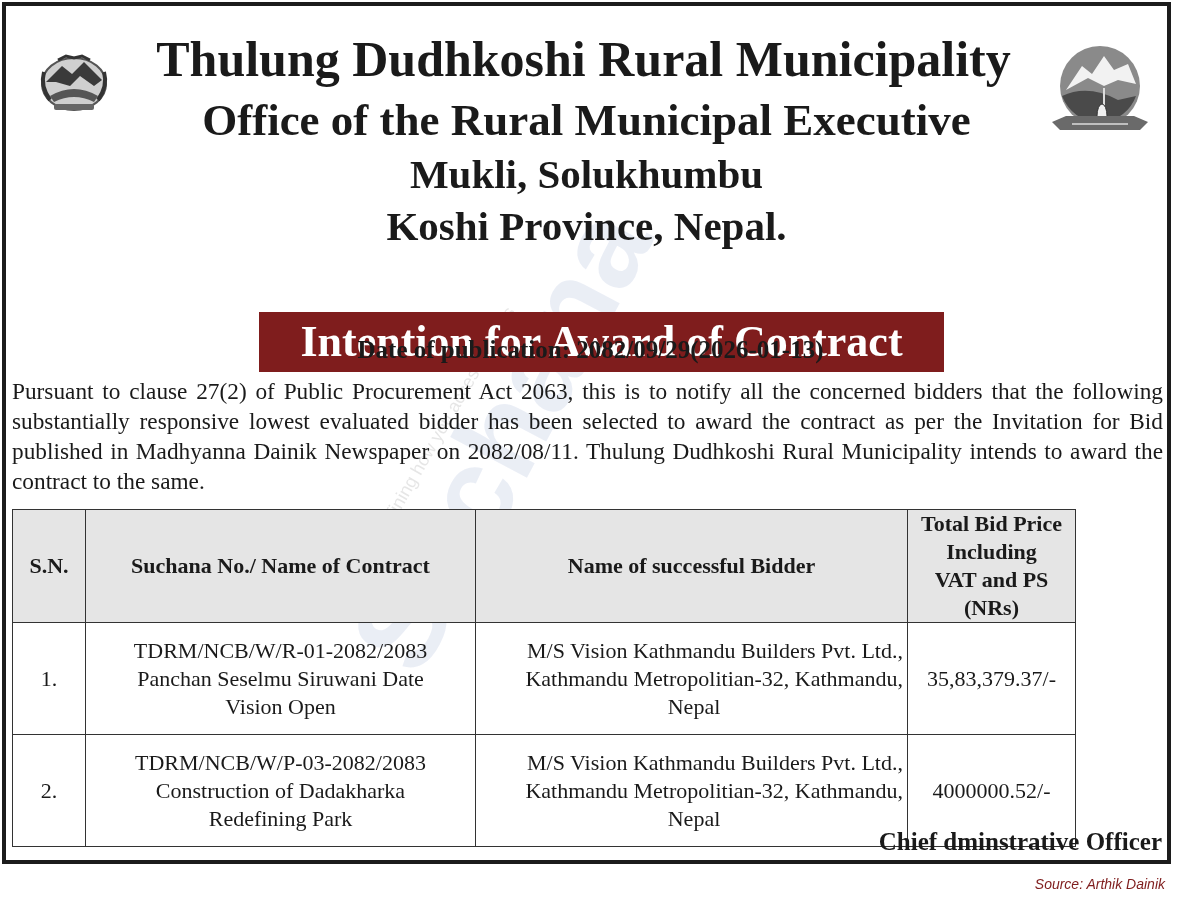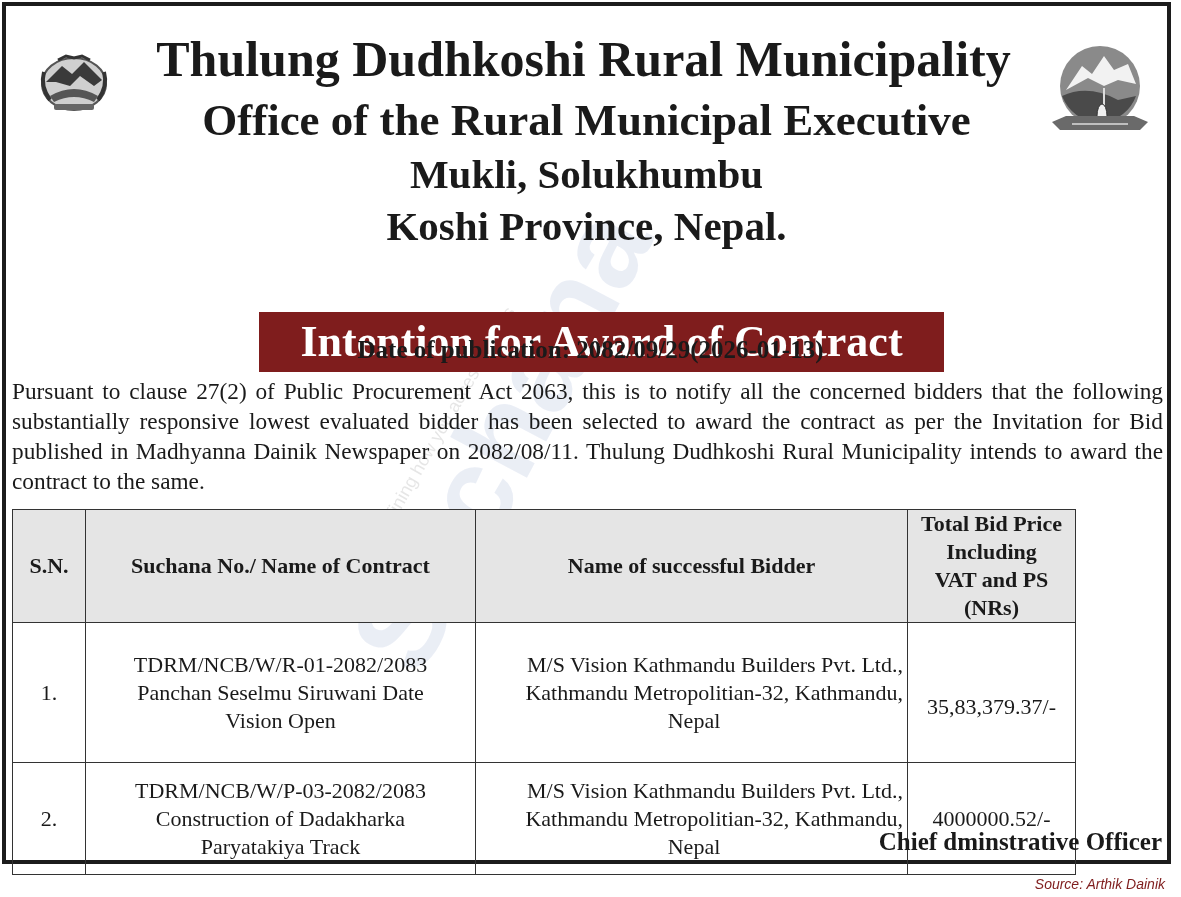--- a/index.html
+++ b/index.html
@@ -89,30 +89,30 @@
       <td>
         <div>TDRM/NCB/W/R-01-2082/2083</div>
         <div>Panchan Seselmu Siruwani Date</div>
         <div>Vision Open</div>
       </td>
       <td>
         <div style="text-align:right">M/S Vision Kathmandu Builders Pvt. Ltd.,</div>
         <div style="text-align:right">Kathmandu Metropolitian-32, Kathmandu,</div>
         <div style="padding-left:5px">Nepal</div>
       </td>
-      <td style="padding-top:28px">
+      <td style="">
         <span>35,83,379.37/-</span>
       </td>
     </tr>
     <tr>
       <td>2.</td>
       <td>
         <div>TDRM/NCB/W/P-03-2082/2083</div>
         <div>Construction of Dadakharka</div>
-        <div>Paryatakiya Track</div>
+        <div>Redefining Park</div>
       </td>
       <td>
         <div style="text-align:right">M/S Vision Kathmandu Builders Pvt. Ltd.,</div>
         <div style="text-align:right">Kathmandu Metropolitian-32, Kathmandu,</div>
         <div style="padding-left:5px">Nepal</div>
       </td>
       <td>
         <span>4000000.52/-</span>
       </td>
     </tr>

